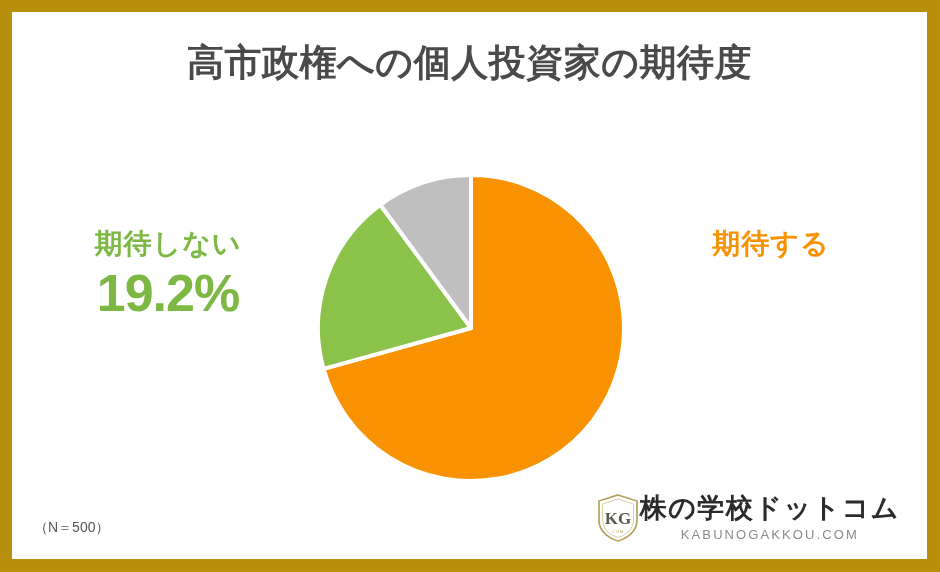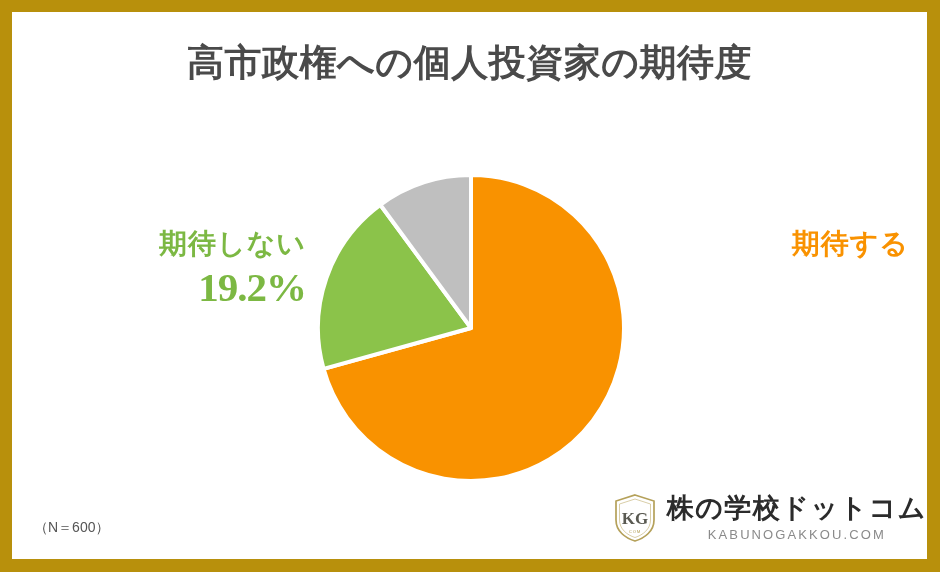--- a/index.html
+++ b/index.html
@@ -58,38 +58,37 @@
   #pie-svg {
     display: block;
     width: 306px;
     height: 306px;
     overflow: visible;
   }
 
   
   .callout {
     position: absolute;
-    text-align: right;
+    text-align: center;
     line-height: 1;
   }
   .callout .callout-name {
     display: block;
     font-size: 28px;
     font-weight: bold;
     letter-spacing: 1px;
     margin-bottom: 9px;
     white-space: nowrap;
   }
   .callout .callout-value {
     display: block;
-    font-size: 41px;
+    font-size: 52px;
     font-weight: bold;
     letter-spacing: -1px;
     white-space: nowrap;
-    font-family: Liberation Serif, serif;
   }
 
   #callout-left {
     left: 18px;
     top: 218px;
     width: 276px;
     color: #7cb843;
   }
   #callout-right {
     right: 18px;
@@ -105,25 +104,25 @@
     bottom: 22px;
     font-size: 14px;
     color: #555555;
     letter-spacing: 0px;
     white-space: nowrap;
   }
 
   
   #brand-logo {
     position: absolute;
-    right: 0;
+    right: 27px;
     bottom: 16px;
     display: flex;
     align-items: center;
-    gap: 10px;
+    gap: 0;
   }
   #brand-shield {
     width: 44px;
     height: 50px;
     flex: 0 0 auto;
   }
   #brand-text-block {
     display: flex;
     flex-direction: column;
     align-items: center;
@@ -165,21 +164,21 @@
 
     <div class="callout" id="callout-left" style="color: rgb(124, 184, 67);">
       <span class="callout-name">期待しない</span>
       <span class="callout-value">19.2%</span>
     </div>
 
     <div class="callout" id="callout-right" style="color: rgb(249, 146, 0);">
       <span class="callout-name">期待する</span>
     </div>
 
-    <div id="sample-note">（N＝600）</div>
+    <div id="sample-note">（N＝500）</div>
 
     <div id="brand-logo">
       <svg id="brand-shield" viewBox="0 0 44 50">
         <path d="M22 2 L41 8 V27 C41 38 32 45 22 48 C12 45 3 38 3 27 V8 Z" fill="none" stroke="#b5a15a" stroke-width="1.7"></path>
         <path d="M22 6 L37.5 11 V27 C37.5 36 30 42 22 44.5 C14 42 6.5 36 6.5 27 V11 Z" fill="none" stroke="#cfc190" stroke-width="0.8"></path>
         <text x="22" y="31" text-anchor="middle" font-family="'Liberation Serif', serif" font-size="17" font-weight="bold" fill="#5a5a52">KG</text>
         <text x="22" y="40" text-anchor="middle" font-family="'Liberation Sans', sans-serif" font-size="4.3" letter-spacing="0.8" fill="#b5a15a">COM</text>
       </svg>
       <div id="brand-text-block">
         <div id="brand-name">株の学校ドットコム</div>

